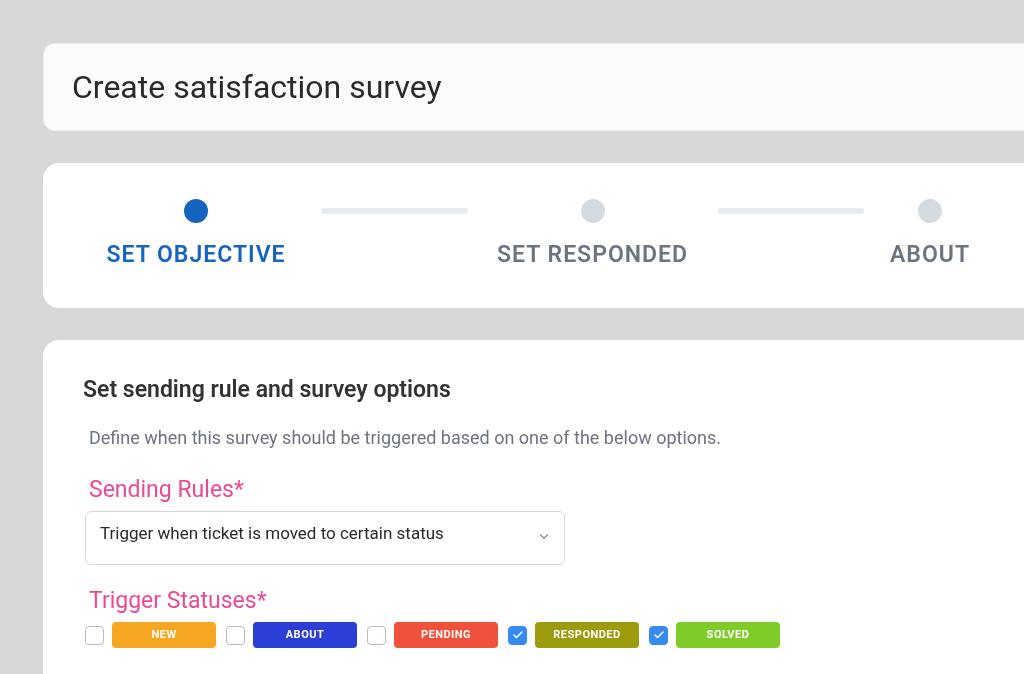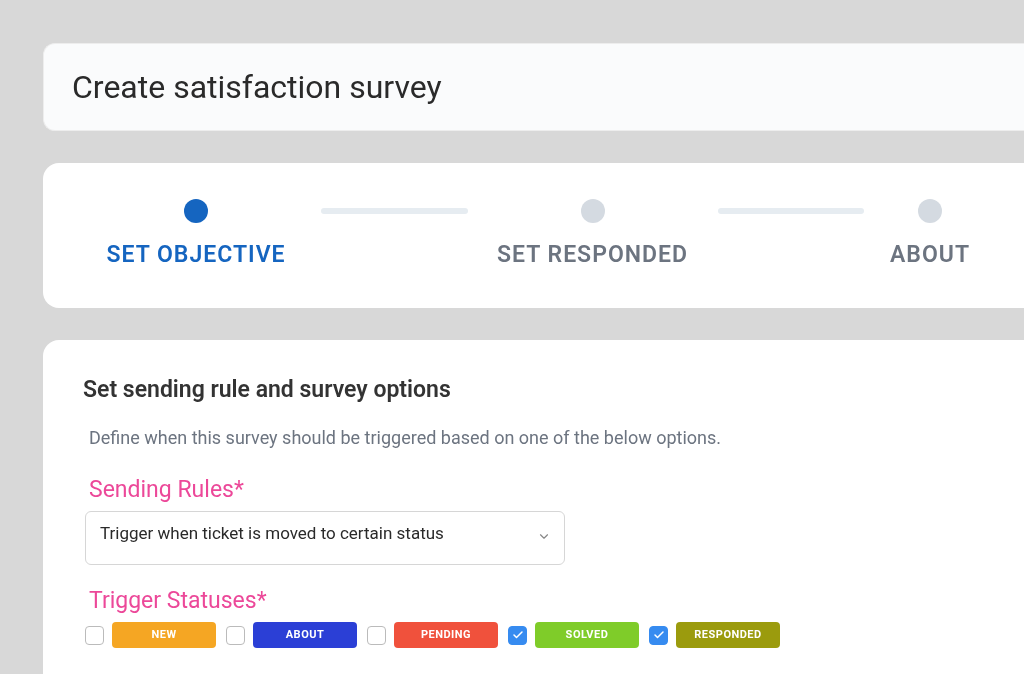--- a/index.html
+++ b/index.html
@@ -227,24 +227,24 @@
       <div class="status-item">
         <div class="chk"></div>
         <div class="pill" style="background: rgb(240, 81, 60);">PENDING</div>
       </div>
       <div class="status-item">
         <div class="chk checked">
           <svg width="12" height="12" viewBox="0 0 24 24" fill="none" stroke="#fff" stroke-width="3" stroke-linecap="round" stroke-linejoin="round">
             <polyline points="20 6 9 17 4 12"></polyline>
           </svg>
         </div>
-        <div class="pill" style="background: rgb(127, 204, 41);">SOLVED</div>
+        <div class="pill" style="background: rgb(155, 155, 13);">RESPONDED</div>
       </div>
       <div class="status-item">
         <div class="chk checked">
           <svg width="12" height="12" viewBox="0 0 24 24" fill="none" stroke="#fff" stroke-width="3" stroke-linecap="round" stroke-linejoin="round">
             <polyline points="20 6 9 17 4 12"></polyline>
           </svg>
         </div>
-        <div class="pill" style="background: rgb(155, 155, 13);">RESPONDED</div>
+        <div class="pill" style="background: rgb(127, 204, 41);">SOLVED</div>
       </div>
     </div>
 </div>
 
 </body></html>

